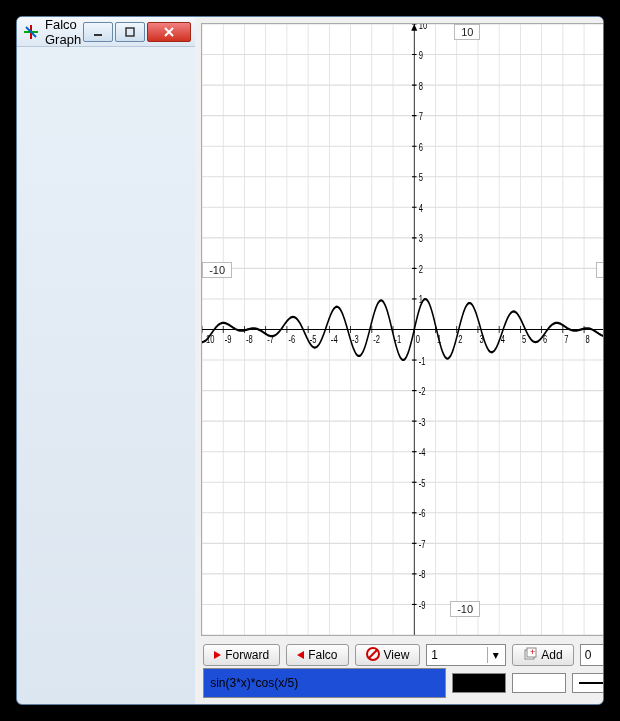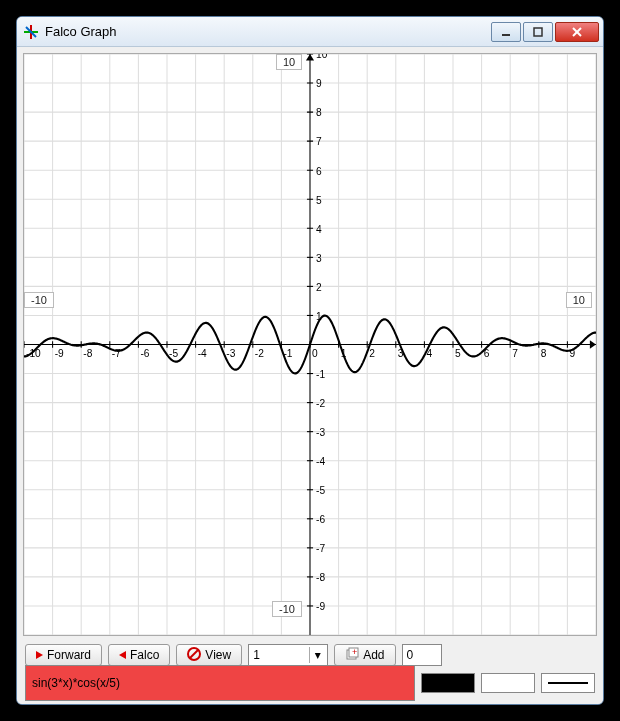--- a/index.html
+++ b/index.html
@@ -12,21 +12,21 @@
     display:flex; align-items:center; justify-content:center;
   }
   .window {
     width: 588px;
     height: 689px;
     background: linear-gradient(#e8f0f8, #dce6f0);
     border: 1px solid #5a7ca0;
     border-radius: 6px;
     box-shadow: 0 0 12px rgba(0,0,0,0.6);
     display: flex;
-    flex-direction: column;
+    flex-direction: row;
     overflow: hidden;
   }
   .titlebar {
     height: 30px;
     background: linear-gradient(#f4f8fc, #dde8f4);
     display: flex;
     align-items: center;
     padding: 0 4px 0 6px;
     border-bottom: 1px solid #b8c8d8;
   }
@@ -120,22 +120,22 @@
     width:40px; height:22px;
     border:1px solid #888; background:#fff;
     padding:0 4px; display:flex; align-items:center;
   }
   .bottombar {
     height:28px;
     display:flex; align-items:center; gap:6px;
     padding: 2px 2px 4px 2px;
   }
   .formula-input {
-    flex:1; height:36px;
-    border:1px solid #888; background:#ef4444;
+    flex:1; height:30px;
+    border:1px solid #888; background:#1d4ed8;
     padding:8px 6px; display:flex; align-items:center;
     font-size:12px;
   }
   .color-swatch {
     width:54px; height:20px;
     border:1px solid #888;
   }
   .color-swatch.black { background:#000; }
   .color-swatch.white { background:#fff; }
   .line-style {

